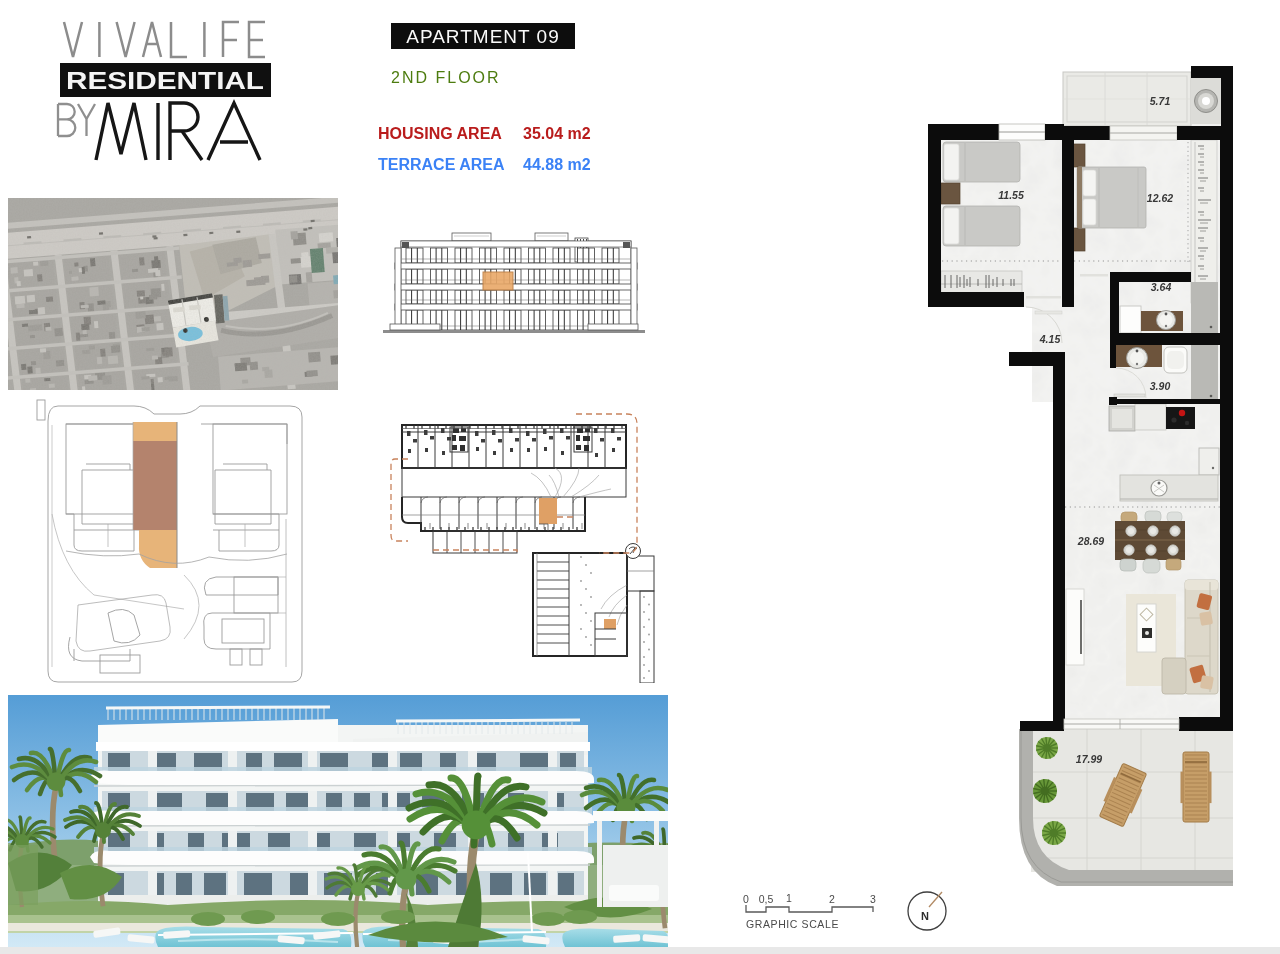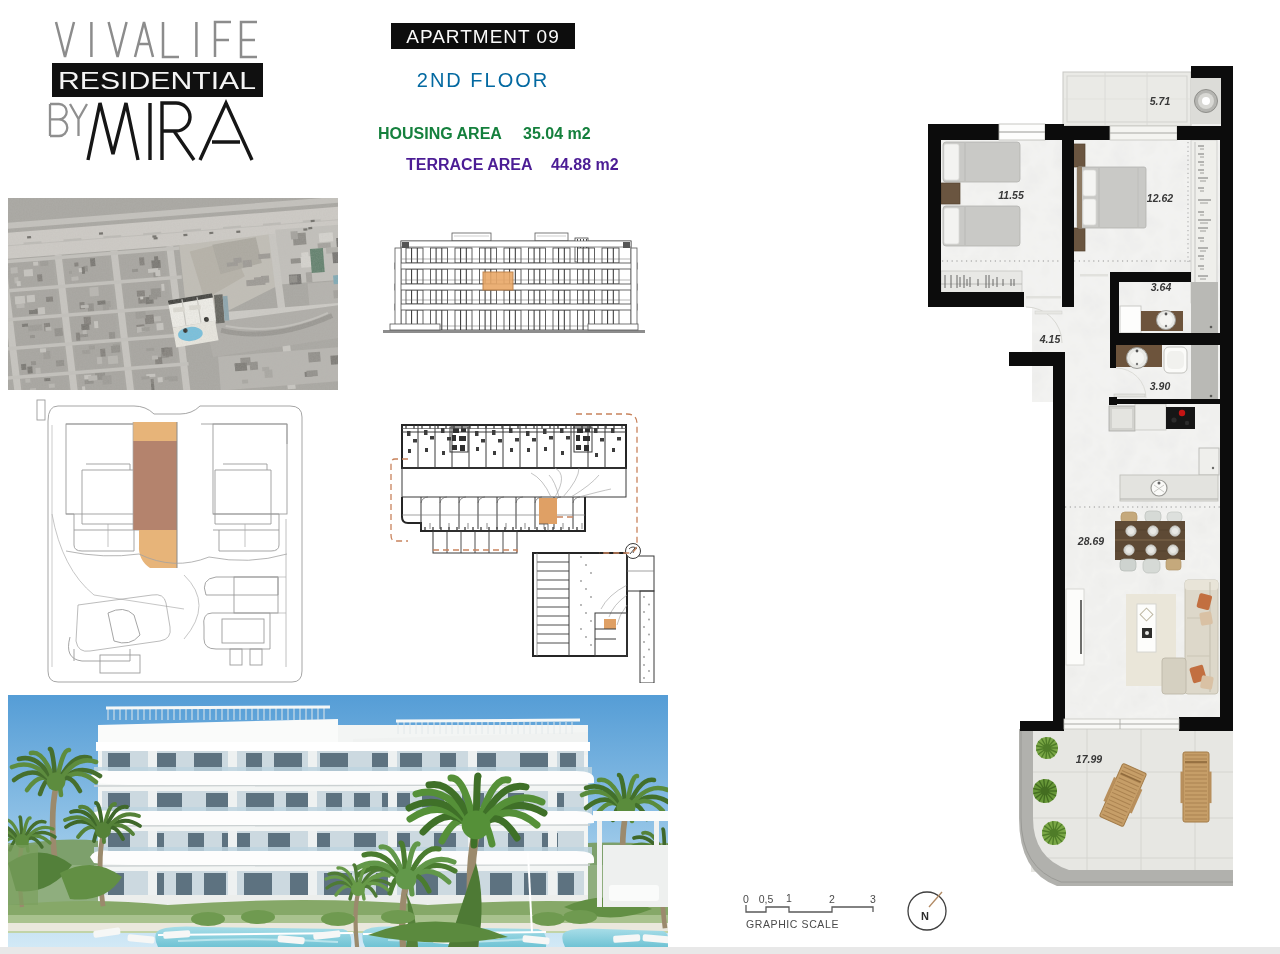--- a/index.html
+++ b/index.html
@@ -3,21 +3,21 @@
 <meta charset="utf-8">
 <style>
 html,body{margin:0;padding:0;background:#ffffff;}
 body{width:1280px;height:954px;position:relative;overflow:hidden;
 font-family:"Liberation Sans",sans-serif;}
 .abs{position:absolute;}
 </style>
 </head>
 <body>
 
-<div class="abs" style="left:40px;top:14px;width:235px;height:155px;">
+<div class="abs" style="left:48px;top:14px;width:235px;height:155px;font-weight:bold;">
 <svg width="235" height="155" viewBox="0 0 235 155">
 
 <g stroke="#8c8c8c" stroke-width="2.5" fill="none">
 <path d="M16,8 L25,43 L34,8"></path>
 <path d="M51.4,8 L51.4,43"></path>
 <path d="M68.6,8 L77.6,43 L86.6,8"></path>
 <path d="M95,43 L104,8 L113,43 M98.8,30 L109.2,30"></path>
 <path d="M123,8 L123,43 L139,43"></path>
 <path d="M156.4,8 L156.4,43"></path>
 <path d="M175,43 L175,8 L191,8 M175,26 L189,26"></path>
@@ -35,25 +35,25 @@
 <path d="M48,146 L60,89 L73,140 L86,89 L98,146"></path>
 <path d="M110,89 L110,146"></path>
 <path d="M122,146 L122,89 L136,89 A14,14 0 0 1 136,117 L122,117 M134,117 L154,146"></path>
 <path d="M160,146 L186,89 L212,146 M172,128 L200,128"></path>
 </g>
 </svg>
 </div>
 
 <div class="abs" style="left:391px;top:23px;width:184px;height:26px;background:#0d0d0d;color:#fafafa;font-size:19px;letter-spacing:1px;text-align:center;line-height:27px;">APARTMENT 09</div>
 
-<div class="abs" style="left:391px;top:69px;width:184px;text-align:center;font-size:20px;color:#0369a1;letter-spacing:2px;">2ND FLOOR</div>
-
-<div class="abs" style="left:378px;top:125px;width:260px;font-size:16px;color:#15803d;font-weight:bold;">HOUSING AREA<span style="position:absolute;left:145px;">35.04 m2</span></div>
-
-<div class="abs" style="left:378px;top:156px;width:260px;font-size:16px;color:#4c1d95;font-weight:bold;margin-left:28px;">TERRACE AREA<span style="position:absolute;left:145px;">44.88 m2</span></div>
+<div class="abs" style="left:391px;top:69px;width:184px;font-size:16px;color:#4d7c0f;letter-spacing:2px;">2ND FLOOR</div>
+
+<div class="abs" style="left:378px;top:125px;width:260px;font-size:16px;color:#b91c1c;font-weight:bold;">HOUSING AREA<span style="position:absolute;left:145px;">35.04 m2</span></div>
+
+<div class="abs" style="left:378px;top:156px;width:260px;font-size:16px;color:#3b82f6;font-weight:bold;">TERRACE AREA<span style="position:absolute;left:145px;">44.88 m2</span></div>
 
 <div class="abs" style="left:8px;top:198px;width:330px;height:192px;">
 <svg width="330" height="192" viewBox="0 0 330 192">
       <defs>
         <filter id="satn">
           <feTurbulence type="fractalNoise" baseFrequency="0.7" numOctaves="2" seed="4"></feTurbulence>
           <feColorMatrix type="matrix" values="0 0 0 0 0.5 0 0 0 0 0.49 0 0 0 0 0.47 0 0 0 0.4 0"></feColorMatrix>
         </filter>
       </defs>
       <rect width="330" height="192" fill="#a8a6a1"></rect>

